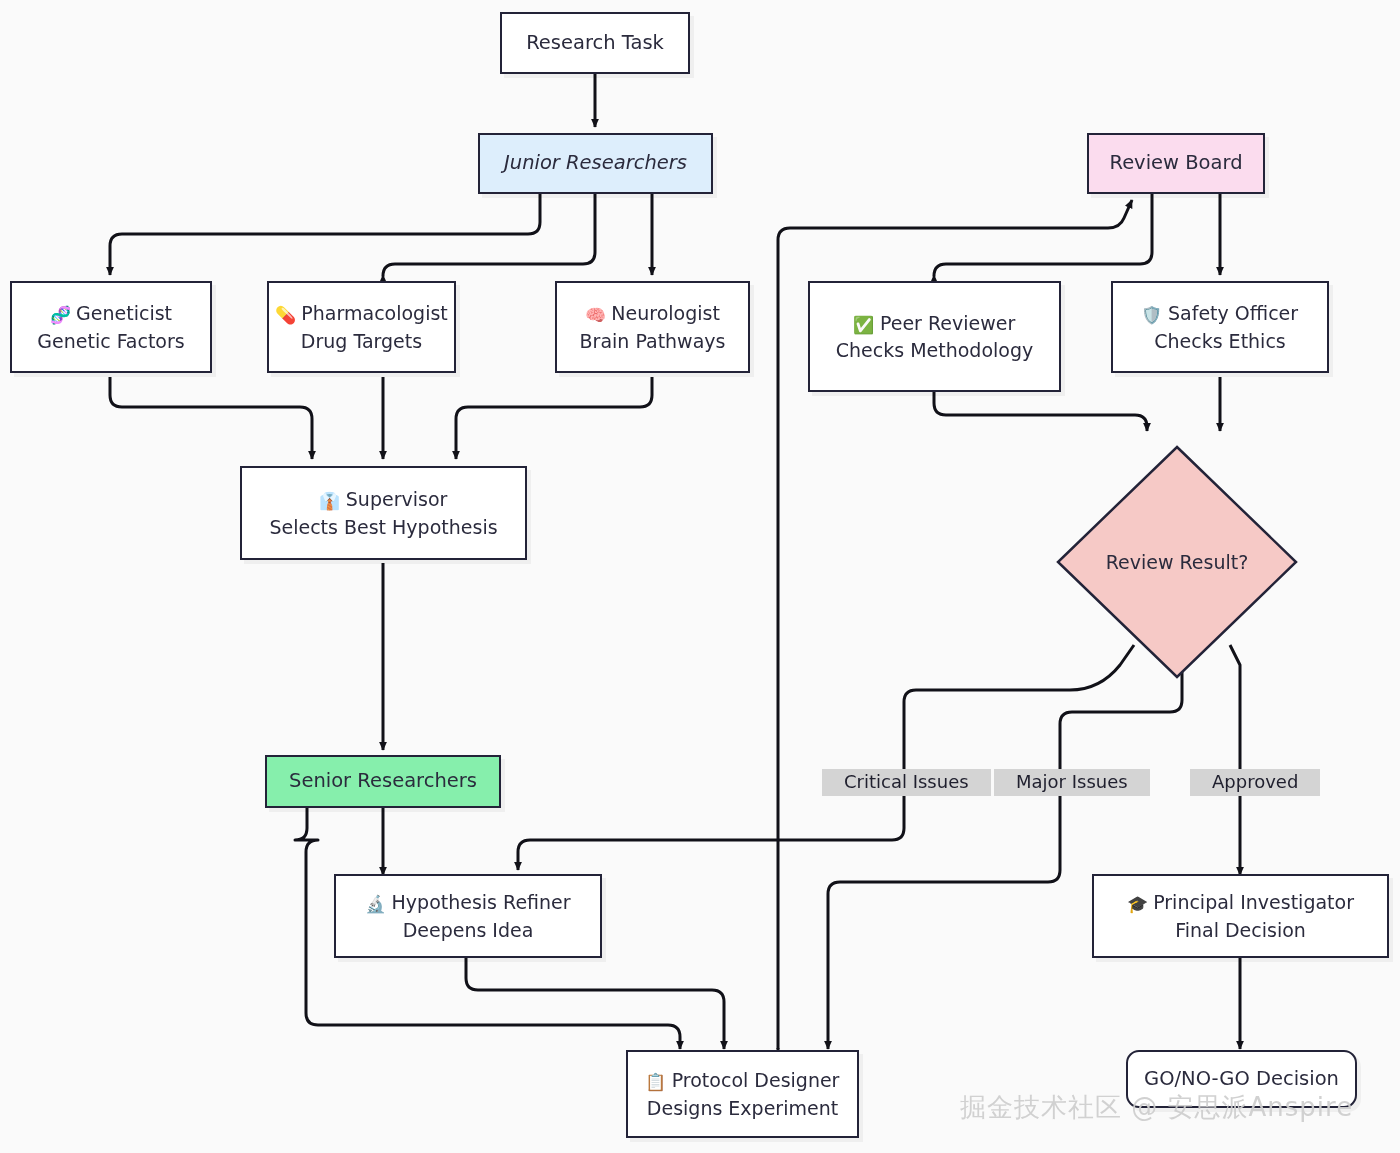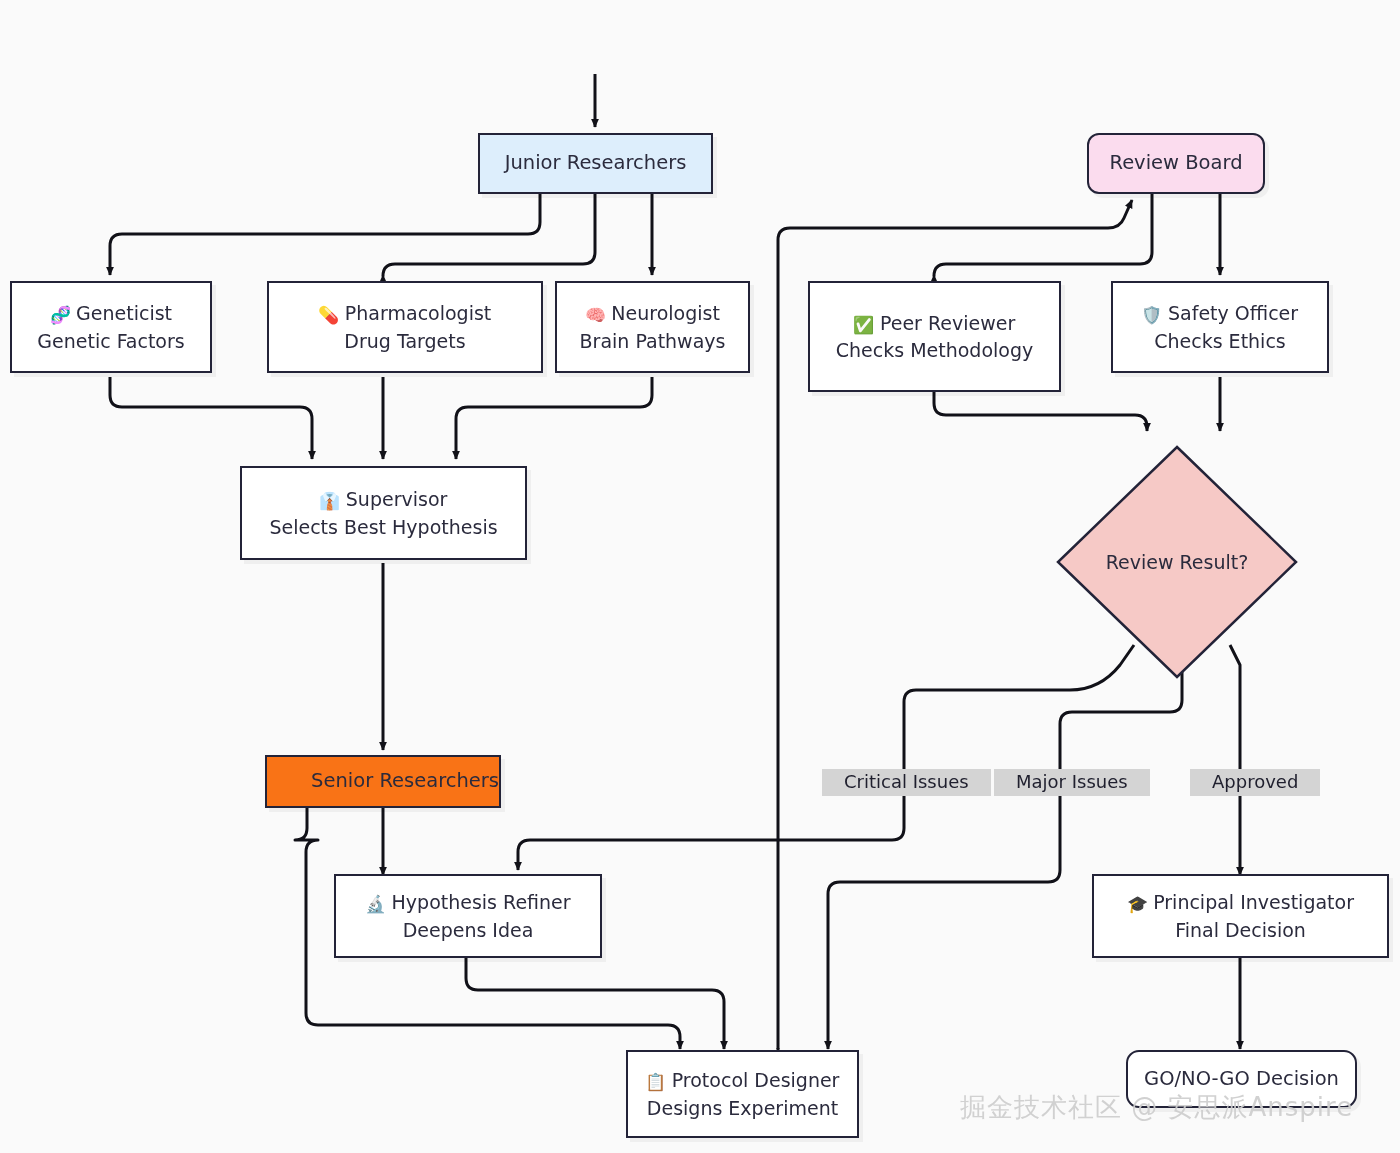--- a/index.html
+++ b/index.html
@@ -10,21 +10,21 @@
         background:#fff;display:flex;flex-direction:column;align-items:center;
         justify-content:center;color:#2b2b3d;
         box-shadow:4px 4px 0 rgba(0,0,0,0.045);}
   .node .l1,.node .l2{display:block;white-space:nowrap;line-height:1.38;}
   .node .l1{font-size:19px;}
   .node .l2{font-size:19px;}
   .node.plain .l1{font-size:19.5px;}
   .emo{font-size:17px;margin-right:5px;vertical-align:-1px;}
   .fill-blue{background:#ddeefc;}
   .fill-pink{background:#fbdcee;}
-  .fill-cream{background:#f97316;align-items:flex-end;}
+  .fill-cream{background:#86efac;}
   .diamond-wrap{position:absolute;}
   .diamond{position:absolute;left:0;top:0;width:100%;height:100%;}
   .diamond-label{position:absolute;left:0;top:0;width:100%;height:100%;
         display:flex;align-items:center;justify-content:center;
         font-size:19px;color:#2b2b3d;white-space:nowrap;}
   .elabel{position:absolute;background:#d4d4d4;color:#1f1f2e;font-size:18px;
         padding:2px 22px;white-space:nowrap;line-height:1.25;}
   .watermark{position:absolute;font-size:26px;color:#cfcfcf;white-space:nowrap;
         letter-spacing:1px;opacity:.95;text-align:right;}
 </style>
@@ -80,37 +80,40 @@
       <path d="M1240,958 L1240,1049"></path>
 
       <path d="M778,1049 L778,240 Q778,228 790,228 L1108,228 Q1120,228 1124,218 L1132,200"></path>
     </g>
 
     <g fill="none" stroke="#111118" stroke-width="3">
       <path d="M778,1053 L778,1048"></path>
     </g>
   </svg>
 
+  <div class="node plain" style="left:500px;top:12px;width:190px;height:62px;">
+    <span class="l1">Research Task</span>
+  </div>
 
-  <div class="node plain fill-blue" style="left:478px;top:133px;width:235px;height:61px;">
+  <div class="node plain fill-blue" style="left:478px;top:133px;width:235px;height:61px;font-style:italic;">
     <span class="l1">Junior Researchers</span>
   </div>
 
-  <div class="node plain fill-pink" style="left:1087px;top:133px;width:178px;height:61px;border-radius:12px;">
+  <div class="node plain fill-pink" style="left:1087px;top:133px;width:178px;height:61px;">
     <span class="l1">Review Board</span>
   </div>
 
   <div class="node" style="left:10px;top:281px;width:202px;height:92px;">
     <span class="l1">
       <span class="emo">🧬</span><span>Geneticist</span>
     </span>
     <span class="l2">Genetic Factors</span>
   </div>
 
-  <div class="node" style="left:267px;top:281px;width:276px;height:92px;">
+  <div class="node" style="left:267px;top:281px;width:189px;height:92px;">
     <span class="l1">
       <span class="emo">💊</span><span>Pharmacologist</span>
     </span>
     <span class="l2">Drug Targets</span>
   </div>
 
   <div class="node" style="left:555px;top:281px;width:195px;height:92px;">
     <span class="l1">
       <span class="emo">🧠</span><span>Neurologist</span>
     </span>

